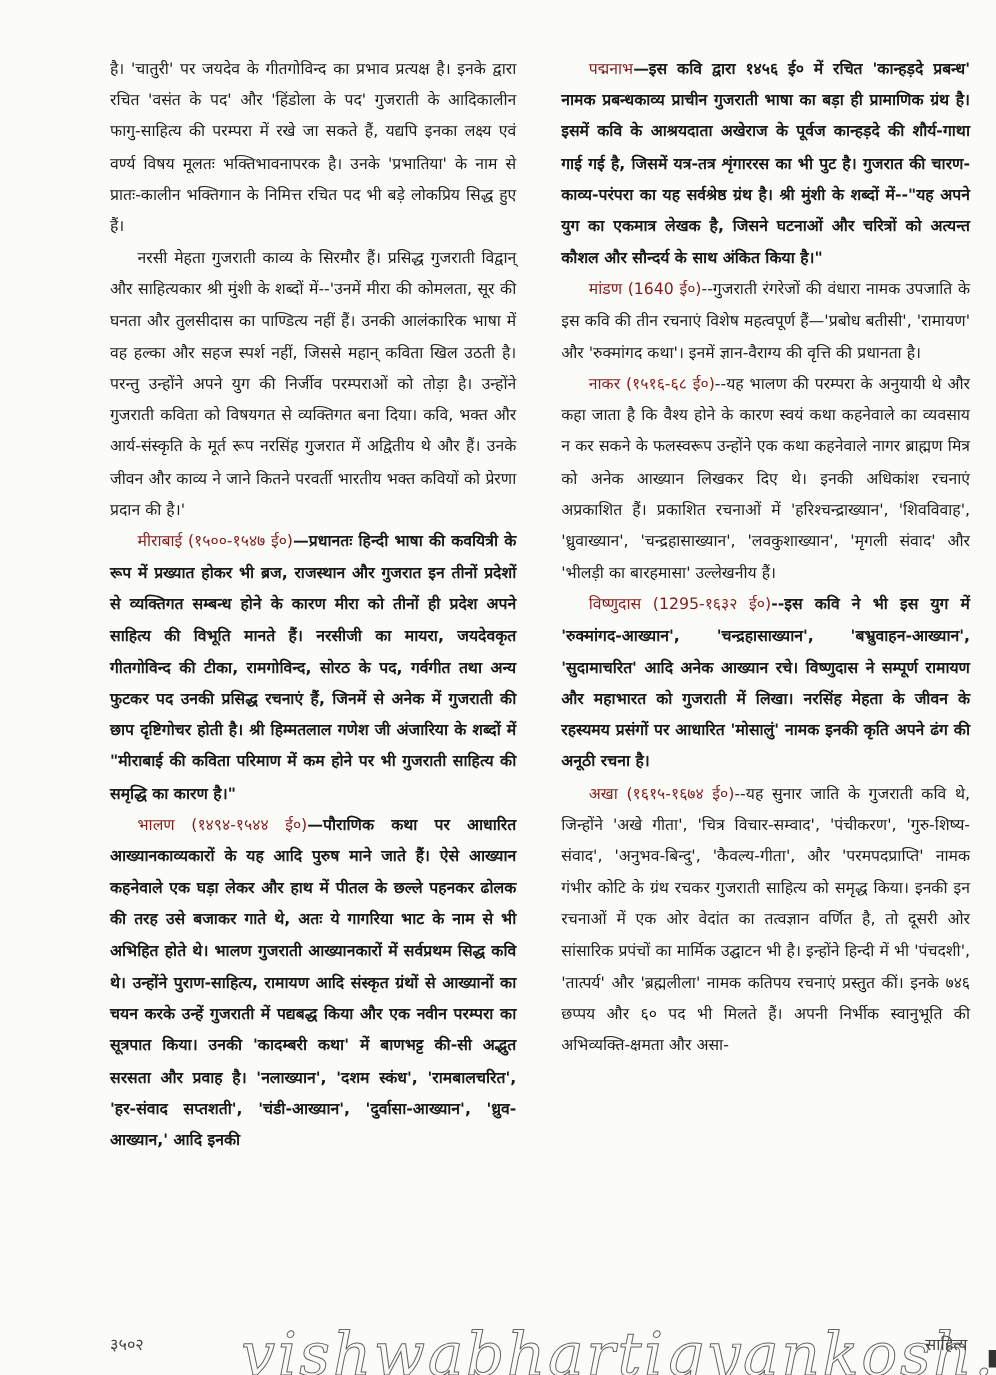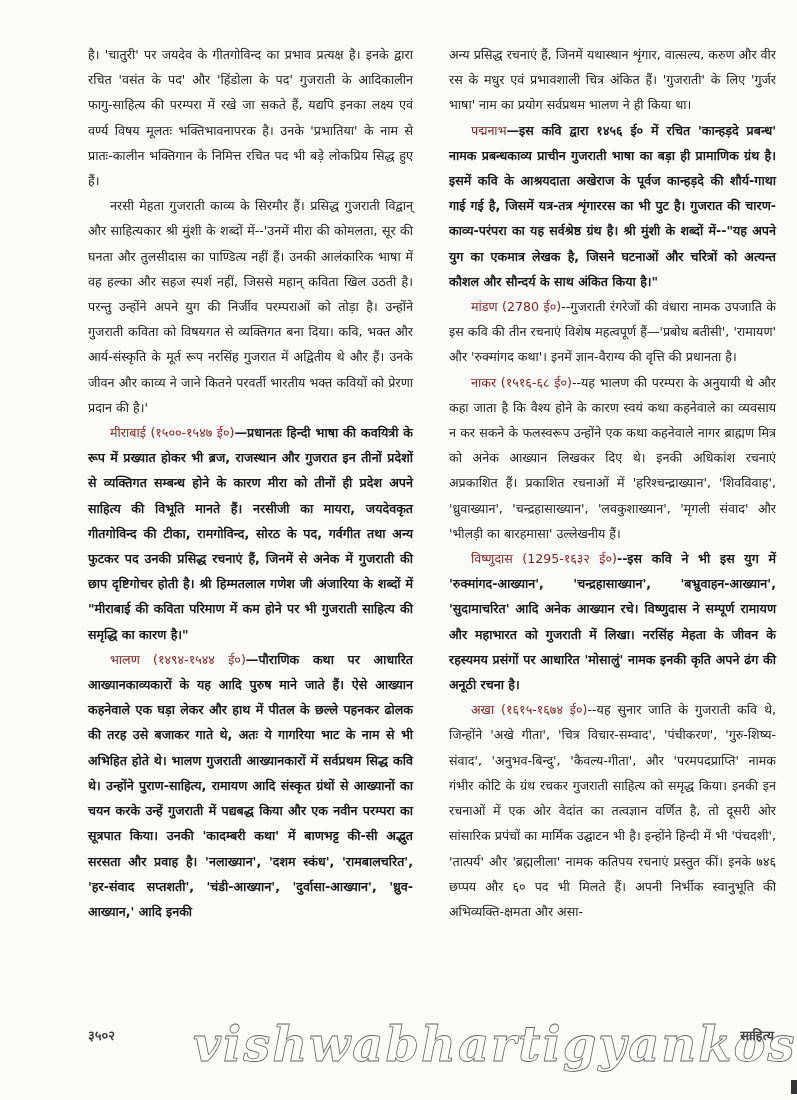--- a/index.html
+++ b/index.html
@@ -19,21 +19,21 @@
     line-height: 25.2px;
     text-align: justify;
   }
   .col-left { left: 88px; width: 325px; }
   .col-right { left: 449px; width: 327px; }
   .col p { margin: 0; }
   .indent { text-indent: 22px; }
   .head { color: #7f1d1d; font-weight: normal; }
   .bold { font-weight: bold; }
   .footer {
-    position: absolute; top: 1022px; left: 88px; width: 690px; height: 30px; font-weight: bold;
+    position: absolute; top: 1062px; left: 88px; width: 690px; height: 30px;
   }
   .page-num { position: absolute; left: 0; top: 4px; font-size: 13px; color: #444; }
   .watermark {
     position: absolute; left: 105px; top: -6px;
     font-family: "DejaVu Serif", serif; font-style: italic;
     font-size: 48px; letter-spacing: 2px;
     color: transparent;
     -webkit-text-stroke: 0.8px #666;
   }
   .section-label { position: absolute; right: 4px; top: 4px; font-size: 13px; color: #444; margin-left: 36px; }
@@ -45,23 +45,22 @@
 <div class="page">
 
   <div class="col col-left">
     <p>है। 'चातुरी' पर जयदेव के गीतगोविन्द का प्रभाव प्रत्यक्ष है। इनके द्वारा रचित 'वसंत के पद' और 'हिंडोला के पद' गुजराती के आदिकालीन फागु-साहित्य की परम्परा में रखे जा सकते हैं, यद्यपि इनका लक्ष्य एवं वर्ण्य विषय मूलतः भक्तिभावनापरक है। उनके 'प्रभातिया' के नाम से प्रातः-कालीन भक्तिगान के निमित्त रचित पद भी बड़े लोकप्रिय सिद्ध हुए हैं।</p>
     <p class="indent">नरसी मेहता गुजराती काव्य के सिरमौर हैं। प्रसिद्ध गुजराती विद्वान् और साहित्यकार श्री मुंशी के शब्दों में--'उनमें मीरा की कोमलता, सूर की घनता और तुलसीदास का पाण्डित्य नहीं हैं। उनकी आलंकारिक भाषा में वह हल्का और सहज स्पर्श नहीं, जिससे महान् कविता खिल उठती है। परन्तु उन्होंने अपने युग की निर्जीव परम्पराओं को तोड़ा है। उन्होंने गुजराती कविता को विषयगत से व्यक्तिगत बना दिया। कवि, भक्त और आर्य-संस्कृति के मूर्त रूप नरसिंह गुजरात में अद्वितीय थे और हैं। उनके जीवन और काव्य ने जाने कितने परवर्ती भारतीय भक्त कवियों को प्रेरणा प्रदान की है।'</p>
     <p class="indent"><span class="head">मीराबाई (१५००-१५४७ ई०)</span><span class="bold">—प्रधानतः हिन्दी भाषा की कवयित्री के रूप में प्रख्यात होकर भी ब्रज, राजस्थान और गुजरात इन तीनों प्रदेशों से व्यक्तिगत सम्बन्ध होने के कारण मीरा को तीनों ही प्रदेश अपने साहित्य की विभूति मानते हैं। नरसीजी का मायरा, जयदेवकृत गीतगोविन्द की टीका, रामगोविन्द, सोरठ के पद, गर्वगीत तथा अन्य फुटकर पद उनकी प्रसिद्ध रचनाएं हैं, जिनमें से अनेक में गुजराती की छाप दृष्टिगोचर होती है। श्री हिम्मतलाल गणेश जी अंजारिया के शब्दों में "मीराबाई की कविता परिमाण में कम होने पर भी गुजराती साहित्य की समृद्धि का कारण है।"</span></p>
     <p class="indent"><span class="head">भालण (१४९४-१५४४ ई०)</span><span class="bold">—पौराणिक कथा पर आधारित आख्यानकाव्यकारों के यह आदि पुरुष माने जाते हैं। ऐसे आख्यान कहनेवाले एक घड़ा लेकर और हाथ में पीतल के छल्ले पहनकर ढोलक की तरह उसे बजाकर गाते थे, अतः ये गागरिया भाट के नाम से भी अभिहित होते थे। भालण गुजराती आख्यानकारों में सर्वप्रथम सिद्ध कवि थे। उन्होंने पुराण-साहित्य, रामायण आदि संस्कृत ग्रंथों से आख्यानों का चयन करके उन्हें गुजराती में पद्यबद्ध किया और एक नवीन परम्परा का सूत्रपात किया। उनकी 'कादम्बरी कथा' में बाणभट्ट की-सी अद्भुत सरसता और प्रवाह है। 'नलाख्यान', 'दशम स्कंध', 'रामबालचरित', 'हर-संवाद सप्तशती', 'चंडी-आख्यान', 'दुर्वासा-आख्यान', 'ध्रुव-आख्यान,' आदि इनकी</span></p>
   </div>
 
   <div class="col col-right">
-    <p>अन्य प्रसिद्ध रचनाएं हैं, जिनमें यथास्थान शृंगार, वात्सल्य, करुण और वीर रस के मधुर एवं प्रभावशाली चित्र अंकित हैं। 'गुजराती' के लिए 'गुर्जर भाषा' नाम का प्रयोग सर्वप्रथम भालण ने ही किया था।</p>
     <p class="indent"><span class="head">पद्मनाभ</span><span class="bold">—इस कवि द्वारा १४५६ ई० में रचित 'कान्हड़दे प्रबन्ध' नामक प्रबन्धकाव्य प्राचीन गुजराती भाषा का बड़ा ही प्रामाणिक ग्रंथ है। इसमें कवि के आश्रयदाता अखेराज के पूर्वज कान्हड़दे की शौर्य-गाथा गाई गई है, जिसमें यत्र-तत्र शृंगाररस का भी पुट है। गुजरात की चारण-काव्य-परंपरा का यह सर्वश्रेष्ठ ग्रंथ है। श्री मुंशी के शब्दों में--"यह अपने युग का एकमात्र लेखक है, जिसने घटनाओं और चरित्रों को अत्यन्त कौशल और सौन्दर्य के साथ अंकित किया है।"</span></p>
-    <p class="indent"><span class="head">मांडण (2780 ई०)</span><span>--गुजराती रंगरेजों की वंधारा नामक उपजाति के इस कवि की तीन रचनाएं विशेष महत्वपूर्ण हैं—'प्रबोध बतीसी', 'रामायण' और 'रुक्मांगद कथा'। इनमें ज्ञान-वैराग्य की वृत्ति की प्रधानता है।</span></p>
+    <p class="indent"><span class="head">मांडण (1640 ई०)</span><span>--गुजराती रंगरेजों की वंधारा नामक उपजाति के इस कवि की तीन रचनाएं विशेष महत्वपूर्ण हैं—'प्रबोध बतीसी', 'रामायण' और 'रुक्मांगद कथा'। इनमें ज्ञान-वैराग्य की वृत्ति की प्रधानता है।</span></p>
     <p class="indent"><span class="head">नाकर (१५१६-६८ ई०)</span><span>--यह भालण की परम्परा के अनुयायी थे और कहा जाता है कि वैश्य होने के कारण स्वयं कथा कहनेवाले का व्यवसाय न कर सकने के फलस्वरूप उन्होंने एक कथा कहनेवाले नागर ब्राह्मण मित्र को अनेक आख्यान लिखकर दिए थे। इनकी अधिकांश रचनाएं अप्रकाशित हैं। प्रकाशित रचनाओं में 'हरिश्चन्द्राख्यान', 'शिवविवाह', 'ध्रुवाख्यान', 'चन्द्रहासाख्यान', 'लवकुशाख्यान', 'मृगली संवाद' और 'भीलड़ी का बारहमासा' उल्लेखनीय हैं।</span></p>
     <p class="indent"><span class="head">विष्णुदास (1295-१६३२ ई०)</span><span class="bold">--इस कवि ने भी इस युग में 'रुक्मांगद-आख्यान', 'चन्द्रहासाख्यान', 'बभ्रुवाहन-आख्यान', 'सुदामाचरित' आदि अनेक आख्यान रचे। विष्णुदास ने सम्पूर्ण रामायण और महाभारत को गुजराती में लिखा। नरसिंह मेहता के जीवन के रहस्यमय प्रसंगों पर आधारित 'मोसालुं' नामक इनकी कृति अपने ढंग की अनूठी रचना है।</span></p>
     <p class="indent"><span class="head">अखा (१६१५-१६७४ ई०)</span><span>--यह सुनार जाति के गुजराती कवि थे, जिन्होंने 'अखे गीता', 'चित्र विचार-सम्वाद', 'पंचीकरण', 'गुरु-शिष्य-संवाद', 'अनुभव-बिन्दु', 'कैवल्य-गीता', और 'परमपदप्राप्ति' नामक गंभीर कोटि के ग्रंथ रचकर गुजराती साहित्य को समृद्ध किया। इनकी इन रचनाओं में एक ओर वेदांत का तत्वज्ञान वर्णित है, तो दूसरी ओर सांसारिक प्रपंचों का मार्मिक उद्घाटन भी है। इन्होंने हिन्दी में भी 'पंचदशी', 'तात्पर्य' और 'ब्रह्मलीला' नामक कतिपय रचनाएं प्रस्तुत कीं। इनके ७४६ छप्पय और ६० पद भी मिलते हैं। अपनी निर्भीक स्वानुभूति की अभिव्यक्ति-क्षमता और असा-</span></p>
   </div>
 
   <div class="footer">
     <span class="page-num">३५०२</span>
     <span class="watermark">vishwabhartigyankosh.in</span>
     <span class="section-label">साहित्य</span>
   </div>

